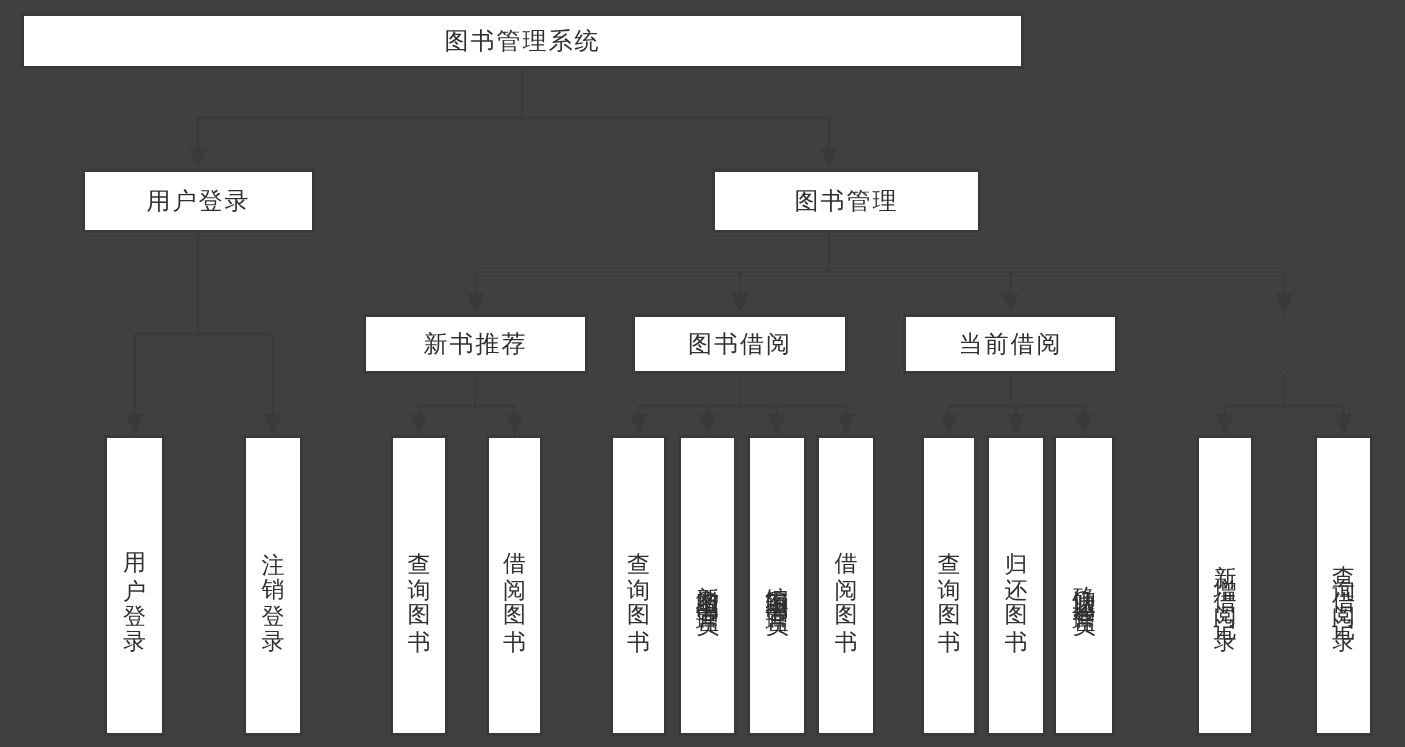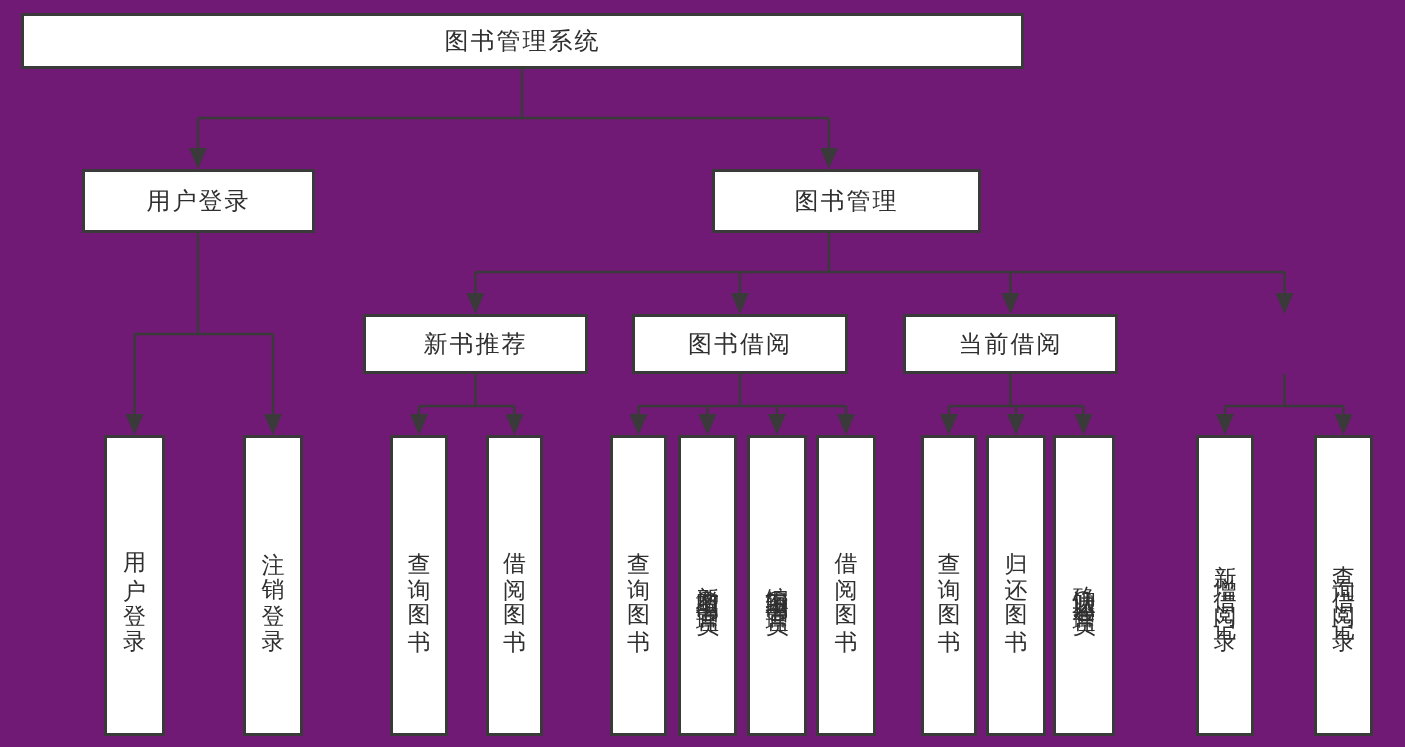--- a/index.html
+++ b/index.html
@@ -1,19 +1,19 @@
 <!DOCTYPE html>
 <html><head>
 <meta charset="utf-8">
 <style>
   html,body{margin:0;padding:0;background:#ffffff;}
   #canvas{
     position:relative;
     width:1405px;height:747px;
-    background:#701a75;
+    background:#404040;
     font-family:"Liberation Sans","DejaVu Sans",sans-serif;
     overflow:hidden;
   }
   #wires{position:absolute;left:0;top:0;z-index:1;}
   .box{
     position:absolute;
     box-sizing:border-box;
     background:#ffffff;
     border:3px solid #3a3a3a;
     display:flex;align-items:center;justify-content:center;

